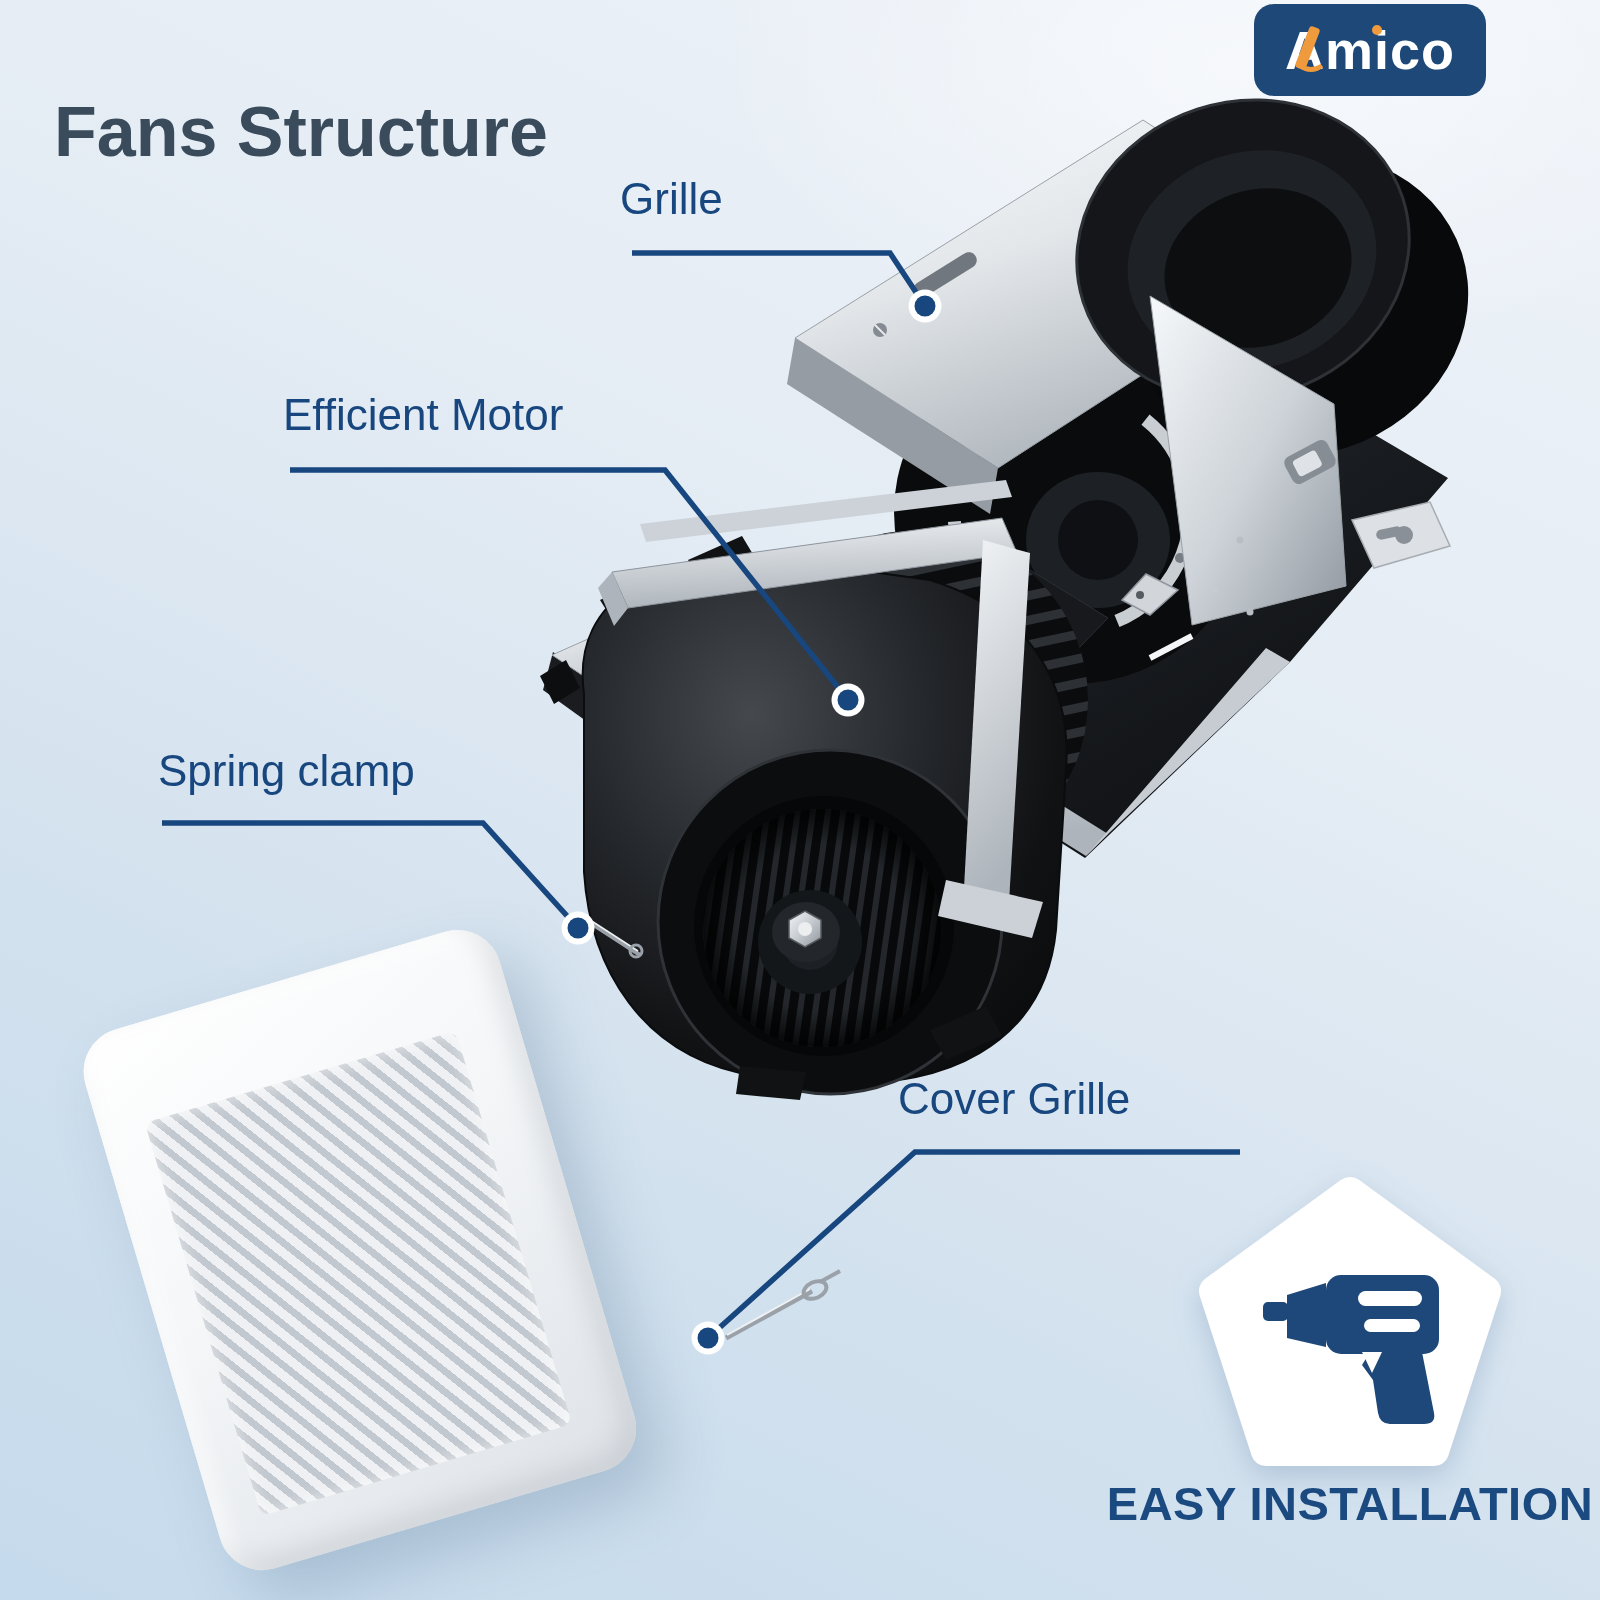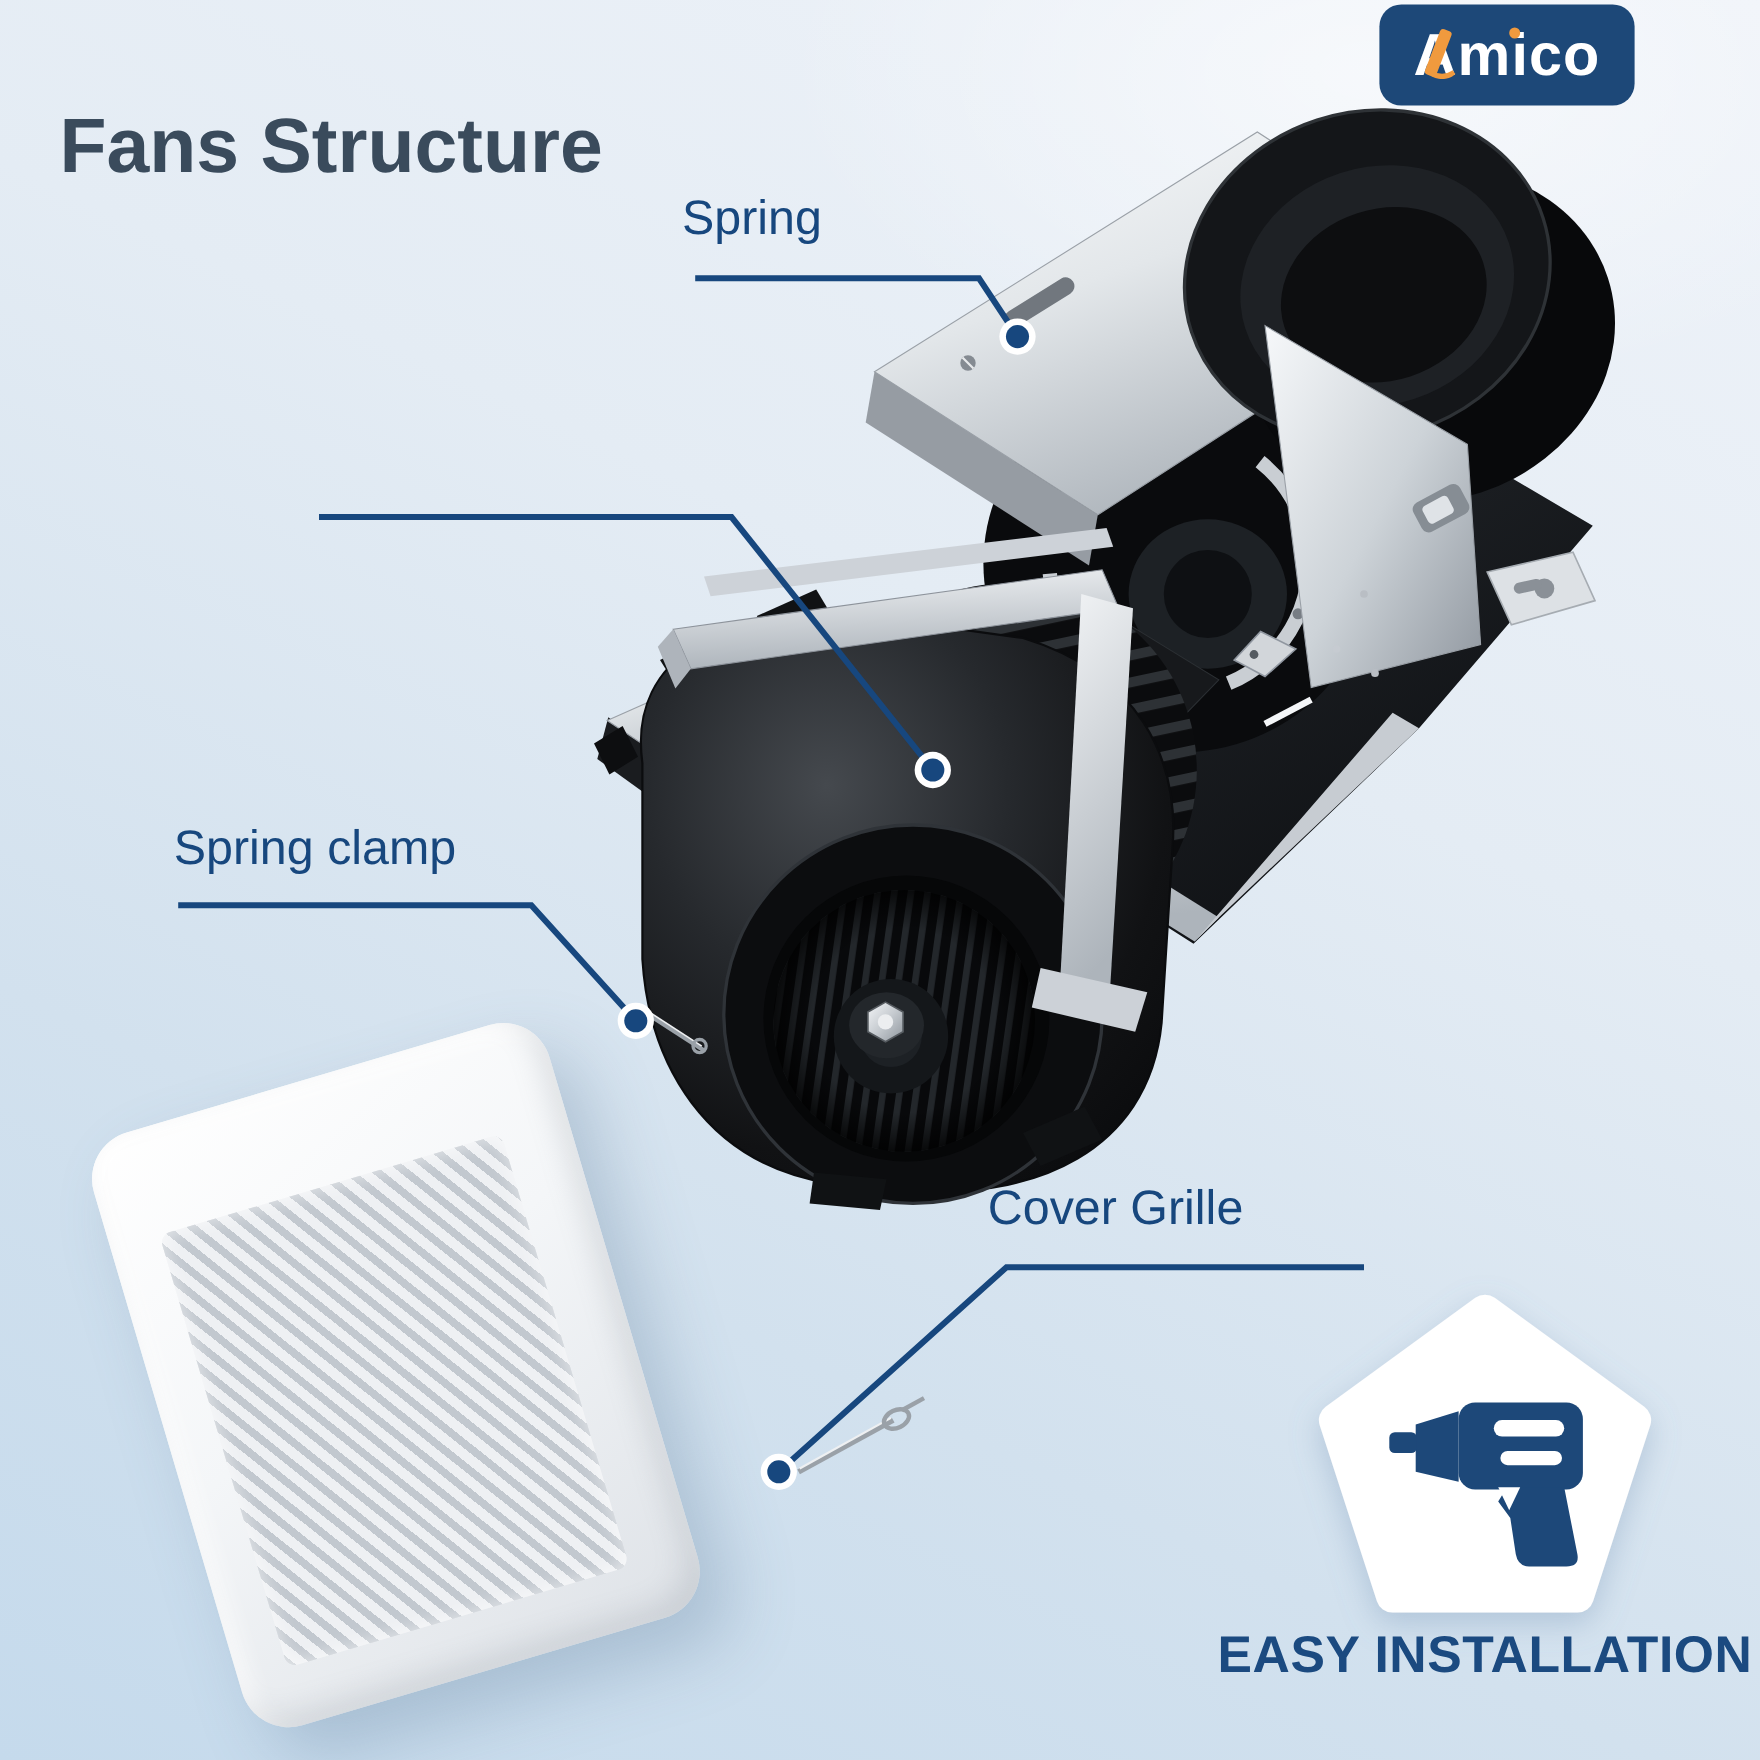--- a/index.html
+++ b/index.html
@@ -251,19 +251,20 @@
         <circle cx="925" cy="306" r="10.5" fill="#17477E"></circle>
       <circle cx="848" cy="700" r="16.5" fill="#ffffff"></circle>
         <circle cx="848" cy="700" r="10.5" fill="#17477E"></circle>
       <circle cx="578" cy="928" r="16.5" fill="#ffffff"></circle>
         <circle cx="578" cy="928" r="10.5" fill="#17477E"></circle>
       <circle cx="708" cy="1338" r="16.5" fill="#ffffff"></circle>
         <circle cx="708" cy="1338" r="10.5" fill="#17477E"></circle>
     </g>
   </svg>
 
-  <div id="lbl-housing" class="callout-label">Spring</div>
+  <div id="lbl-housing" class="callout-label">Grille</div>
+  <div id="lbl-motor" class="callout-label">Efficient Motor</div>
   <div id="lbl-spring" class="callout-label">Spring clamp</div>
   <div id="lbl-grille" class="callout-label">Cover Grille</div>
 
   <div class="badge-caption">EASY INSTALLATION</div>
 
 </div>
 
 </body></html>

